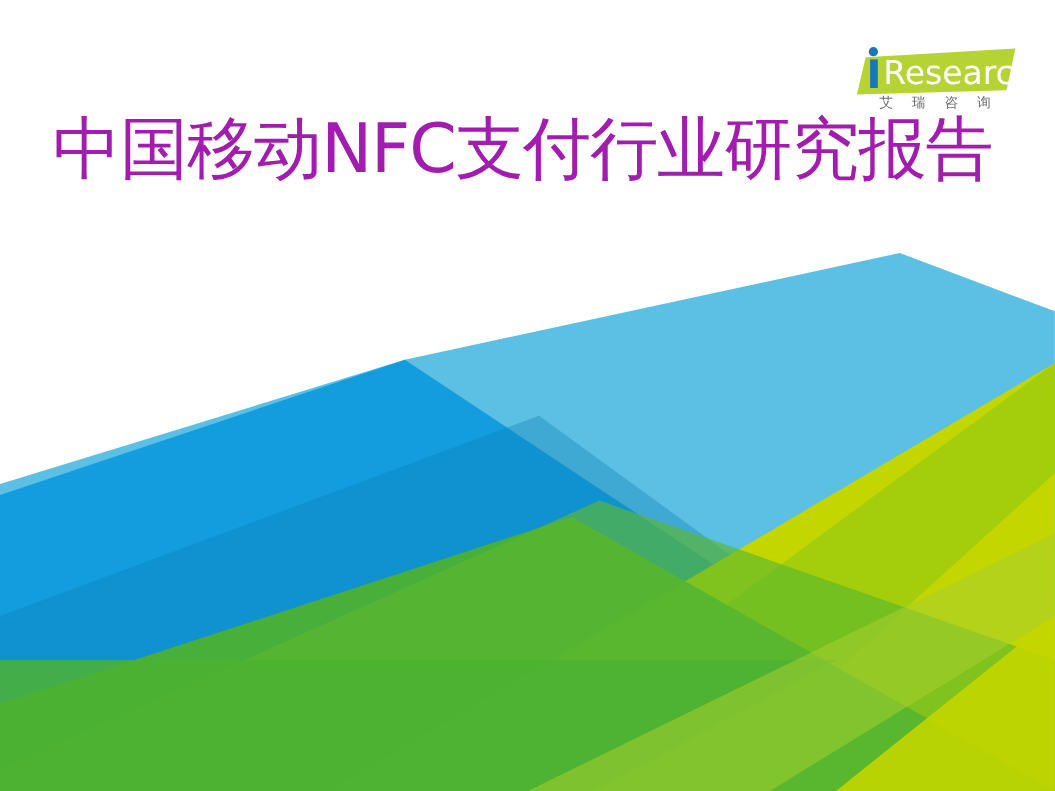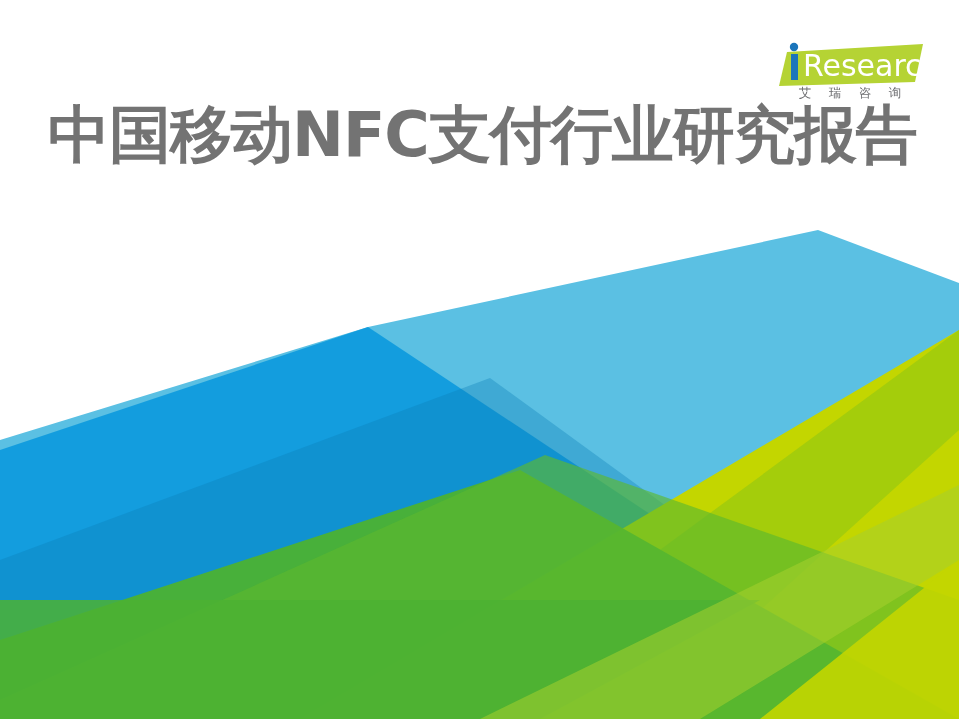--- a/index.html
+++ b/index.html
@@ -42,32 +42,32 @@
   #logo-sub {
     position: absolute;
     left: 0;
     top: 47px;
     width: 150px;
     text-align: center;
     font-size: 12.5px;
     letter-spacing: 7px;
     text-indent: 7px;
     color: #6d6e71;
-    font-family: Liberation Sans, sans-serif;
+    font-family: Liberation Serif, serif;
     white-space: nowrap;
   }
   #title {
     position: absolute;
     left: 48px;
     top: 102px;
     width: 880px;
     font-size: 62px;
-    font-weight: bold;
+    font-weight: normal;
     line-height: 1.05;
-    color: #737373;
+    color: #a21caf;
     letter-spacing: -1px;
     white-space: nowrap;
     font-family: "DejaVu Sans", sans-serif;
   }
   #subtitle {
     position: absolute;
     left: 64px;
     top: 231px;
     font-size: 25px;
     color: #7a8491;

